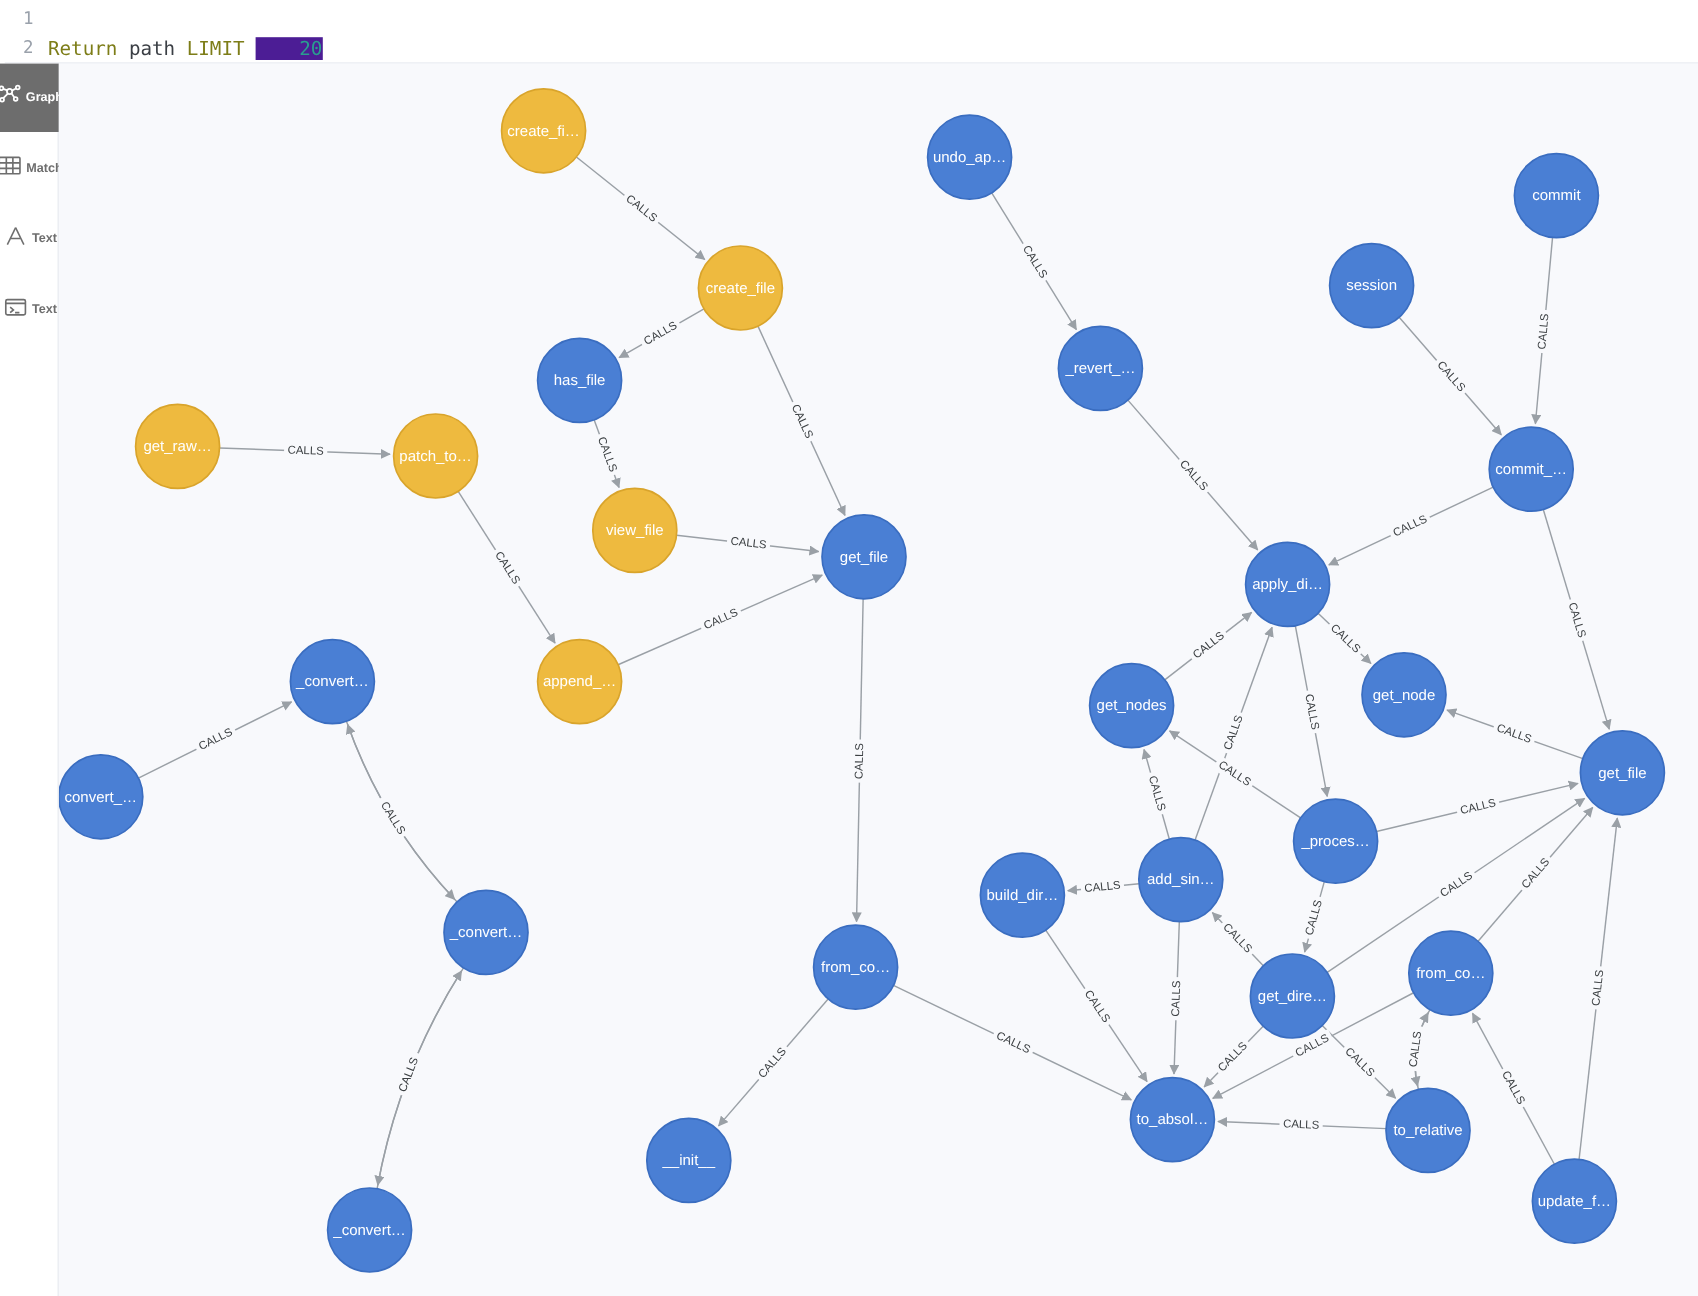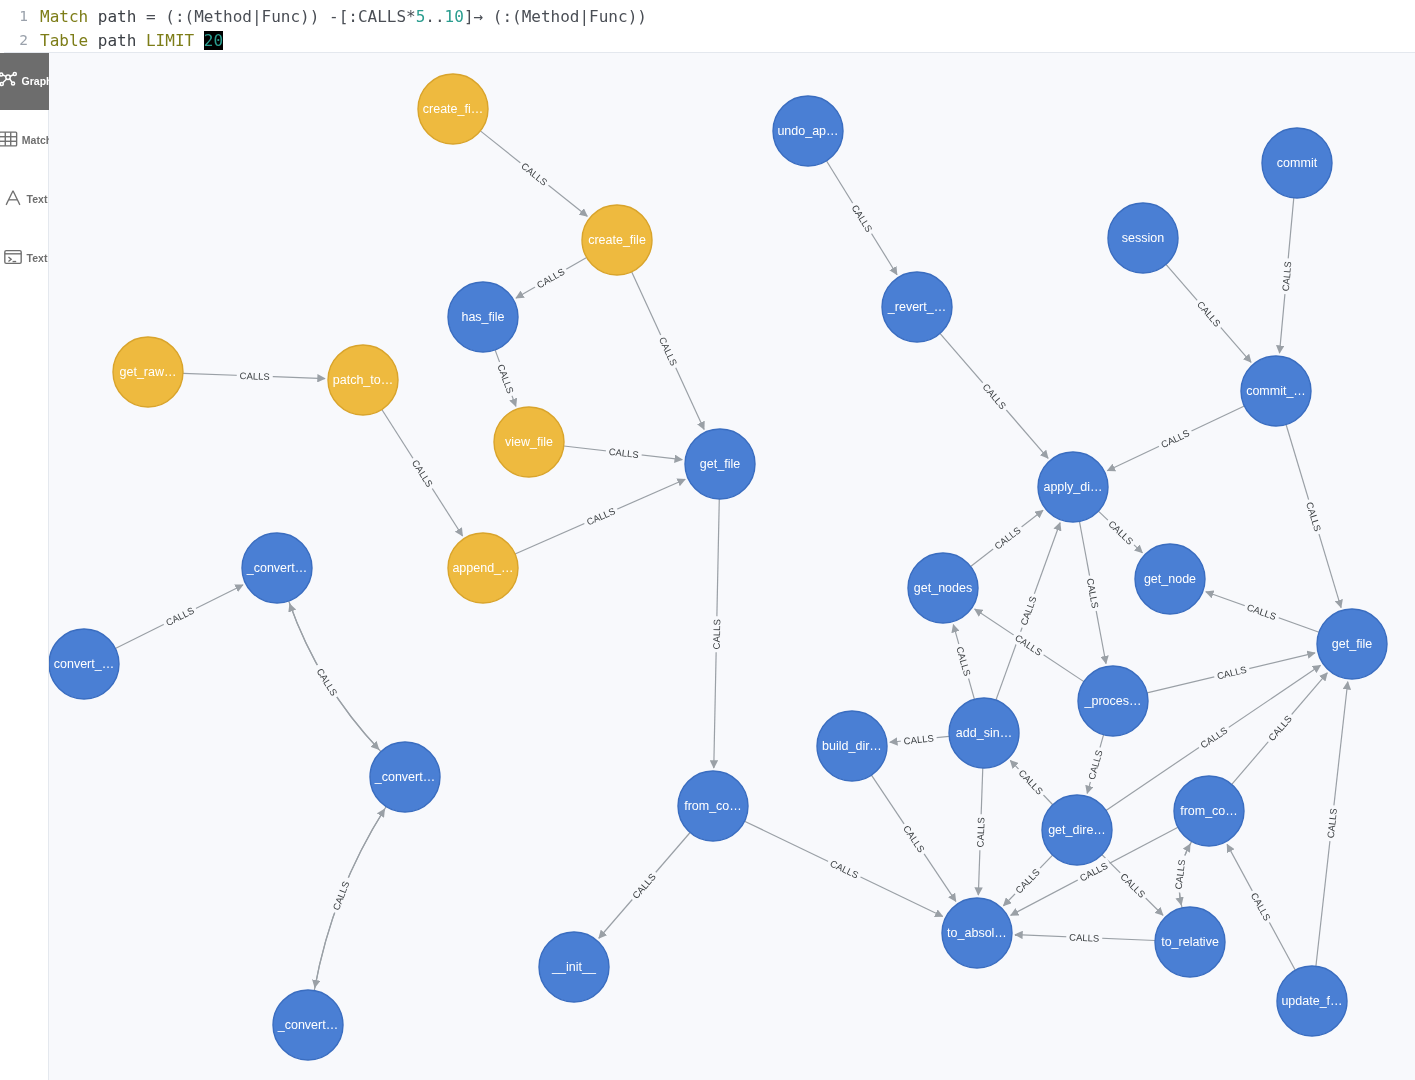--- a/index.html
+++ b/index.html
@@ -23,21 +23,21 @@
   .ln{
     width:40px;text-align:right;padding-right:12px;box-sizing:border-box;
     color:#9aa1ab;font-family:"DejaVu Sans Mono","Liberation Mono",monospace;
     font-size:14.5px;
   }
   .code{
     font-family:"DejaVu Sans Mono","Liberation Mono",monospace;
     font-size:16px;color:#3b3f45;white-space:pre;letter-spacing:0px;
   }
   .kw{color:#7d7d18;}
-  .num{color:#2a9d8f;background:#000000;}
+  .num{color:#2a9d8f;background:#4c1d95;padding-left:36px;}
   .num-plain{color:#2a9d8f;}
   .punct{color:#4a4e55;}
   #editor-left-rail{
     position:absolute;left:0;top:0;width:4px;height:53px;background:#ffffff;
   }
 
   
   #sidebar{
     position:absolute;left:0;top:53px;width:49px;height:1027px;
     background:#ffffff;border-right:1px solid #e4e8ee;box-sizing:border-box;
@@ -76,25 +76,24 @@
 </style>
 </head>
 <body>
 
 <div id="app">
 
   <div id="query-editor">
     <div id="editor-left-rail"></div>
     <div class="gutter-line" style="top:4px;">
       <span class="ln">1</span>
-      <span class="code" id="code-line-1"><span class="kw">Match</span><span class="punct"> </span><span>path</span><span class="punct"> = (:(Method|Func)) -[:CALLS*</span><span class="num-plain">5</span><span class="punct">..</span><span class="num-plain">10</span><span class="punct">]→ (:(Method|Func))</span></span>
     </div>
     <div class="gutter-line" style="top:28px;">
       <span class="ln">2</span>
-      <span class="code" id="code-line-2"><span class="kw">Table</span><span class="punct"> </span><span>path</span><span class="punct"> </span><span class="kw">LIMIT</span><span class="punct"> </span><span class="num">20</span></span>
+      <span class="code" id="code-line-2"><span class="kw">Return</span><span class="punct"> </span><span>path</span><span class="punct"> </span><span class="kw">LIMIT</span><span class="punct"> </span><span class="num">20</span></span>
     </div>
   </div>
 
   <div id="sidebar">
 
     <div class="side-btn active">
       <span>
         <svg width="22" height="22" viewBox="0 0 24 24" stroke-width="1.6">
           <circle cx="12" cy="9" r="2.4"></circle>
           <circle cx="4.6" cy="6" r="1.7"></circle>

